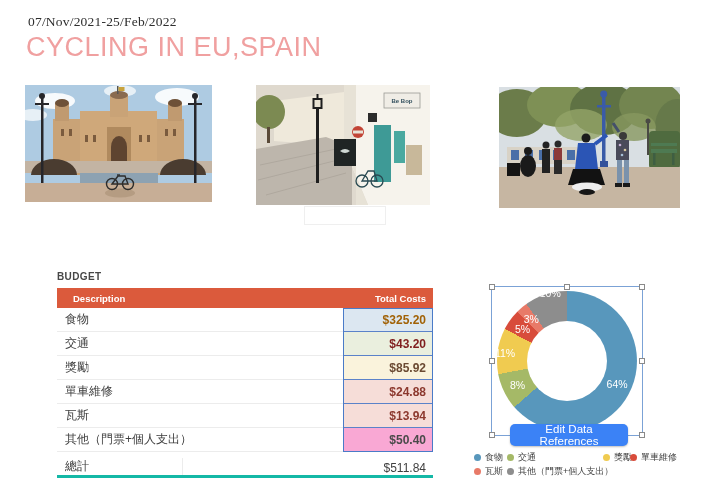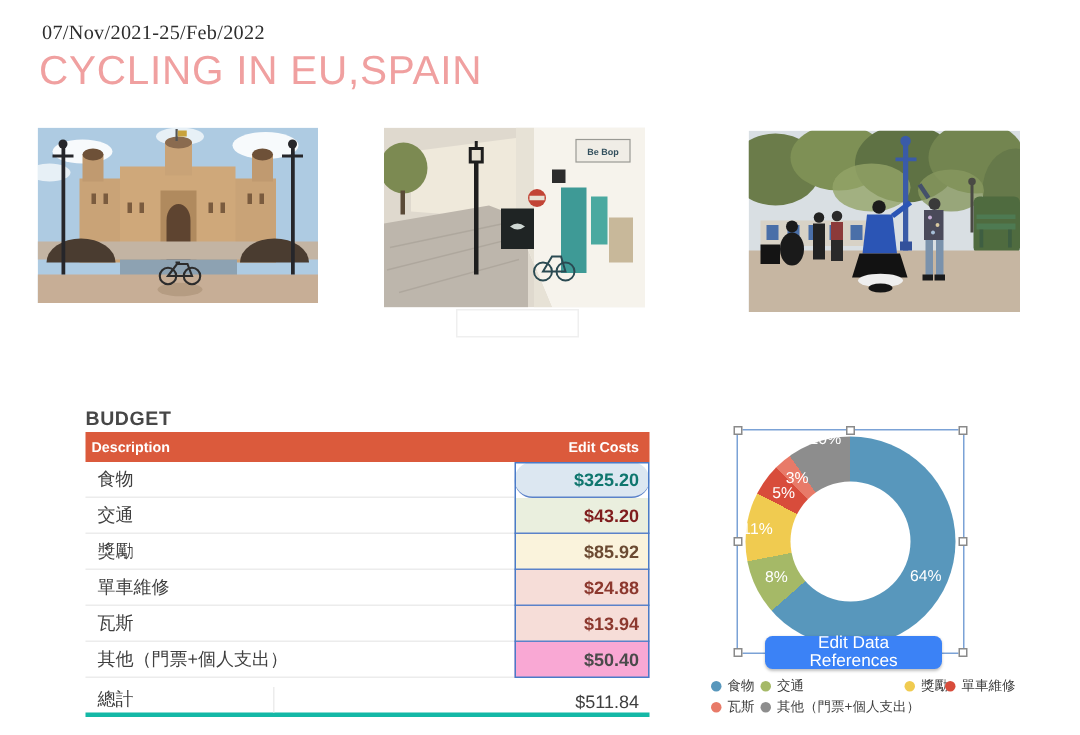--- a/index.html
+++ b/index.html
@@ -17,24 +17,24 @@
     color:#f0a0a0;letter-spacing:.5px;
   }
   
   .photo{position:absolute;overflow:hidden;}
   .photo svg{display:block;}
   .photo1{left:25px;top:85px;width:187px;height:117px;}
   .photo2{left:256px;top:85px;width:174px;height:120px;}
   .photo3{left:499px;top:87px;width:181px;height:121px;}
   .caption-box{position:absolute;left:304px;top:206px;width:80px;height:17px;background:#fff;border:1px solid #efefef;}
   
-  .budget-label{position:absolute;left:57px;top:271px;font-size:13px;font-weight:700;color:#474747;letter-spacing:.4px;}
+  .budget-label{position:absolute;left:57px;top:271px;font-size:10px;font-weight:700;color:#474747;letter-spacing:.4px;}
   .budget-table{position:absolute;left:57px;top:288px;width:376px;}
   .t-header{display:flex;background:#db5a3c;height:20px;align-items:center;color:#fff;font-size:9.5px;font-weight:700;}
-  .t-header .hc1{width:286px;padding-left:4px;box-sizing:border-box;}
+  .t-header .hc1{width:286px;padding-left:16px;box-sizing:border-box;}
   .t-header .hc2{width:90px;text-align:right;padding-right:7px;box-sizing:border-box;}
   .t-row{display:flex;height:24px;}
   .t-desc{width:286px;box-sizing:border-box;padding-left:8px;display:flex;align-items:center;
     font-size:12px;color:#3f3f3f;border-bottom:1px solid #ececec;background:#fff;}
   .t-val{width:90px;box-sizing:border-box;padding-right:7px;display:flex;align-items:center;justify-content:flex-end;
     font-size:12px;font-weight:700;border-bottom:1px solid #5b82c9;}
   .t-row:last-of-type .t-val{border-bottom:none;}
   .t-total{display:flex;height:23px;border-bottom:3px solid #14b8a6;align-items:flex-end;}
   .t-total .c1{width:126px;box-sizing:border-box;padding-left:8px;display:flex;align-items:center;
     font-size:12px;color:#3f3f3f;border-right:1px solid #ececec;}
@@ -215,26 +215,26 @@
     <rect x="125" y="73" width="5" height="24" fill="#7a92ac"></rect>
     <rect x="116" y="96" width="7" height="4" fill="#1a1a1a"></rect>
       <rect x="124" y="96" width="7" height="4" fill="#1a1a1a"></rect>
   </svg>
 </div>
 
 <div class="budget-label">BUDGET</div>
 <div class="budget-table" style="position:absolute;">
   <div class="t-header">
     <div class="hc1">Description</div>
-    <div class="hc2">Edit Costs</div>
+    <div class="hc2">Total Costs</div>
   </div>
   <div>
       <div class="t-row">
         <div class="t-desc">食物</div>
-        <div class="t-val" style="background: rgb(220, 231, 241); color: #0f766e; border-radius: 12px;">$325.20</div>
+        <div class="t-val" style="background: rgb(220, 231, 241); color: #a16207;">$325.20</div>
       </div>
       <div class="t-row">
         <div class="t-desc">交通</div>
         <div class="t-val" style="background: rgb(234, 239, 222); color: #7f1d1d;">$43.20</div>
       </div>
       <div class="t-row">
         <div class="t-desc">獎勵</div>
         <div class="t-val" style="background: rgb(250, 243, 220); color: rgb(107, 74, 50);">$85.92</div>
       </div>
       <div class="t-row">

